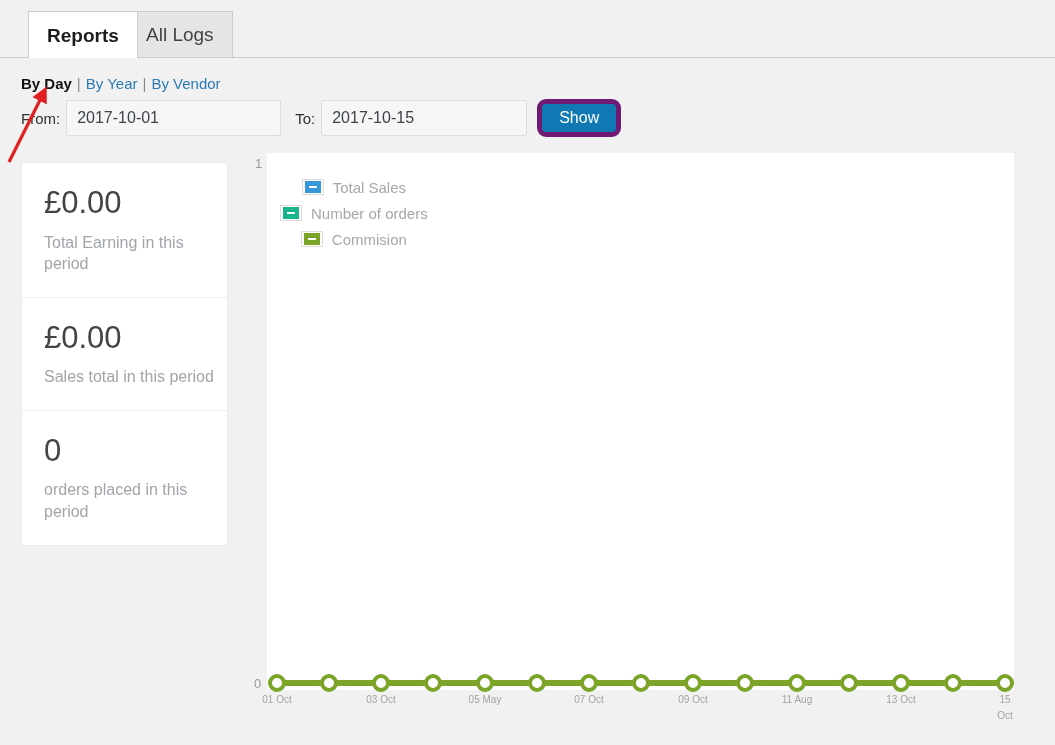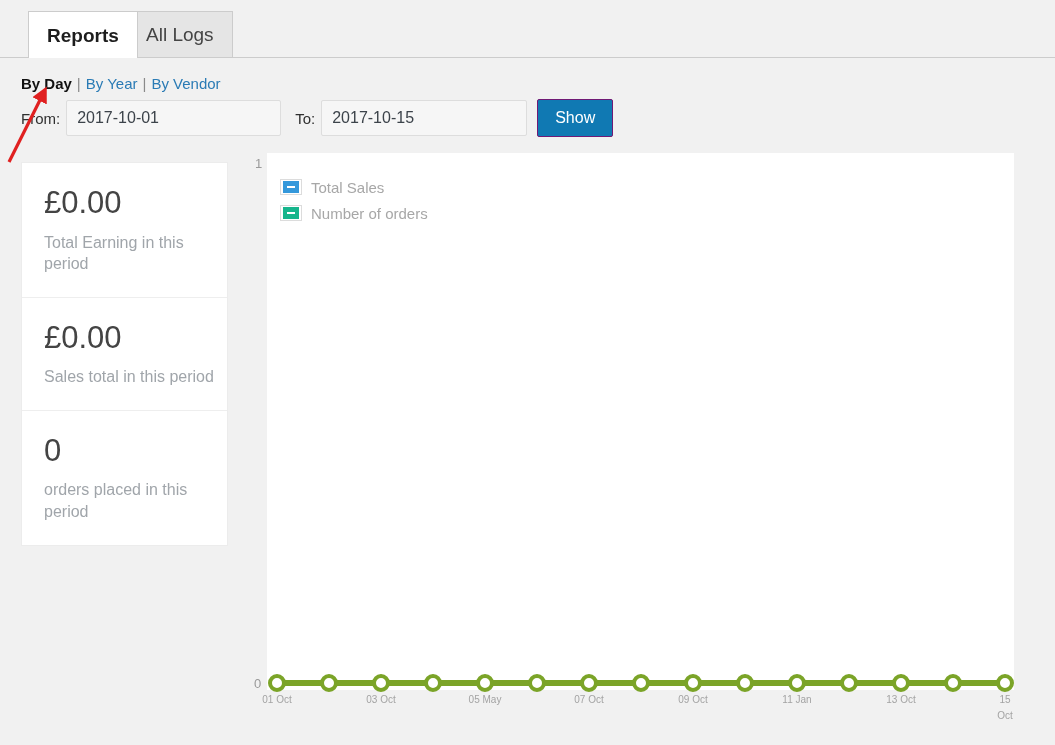--- a/index.html
+++ b/index.html
@@ -112,22 +112,22 @@
     font-size: 15px;
     color: #2f2f2f;
     margin: 0 6px 0 14px;
   }
   .show-btn {
     margin-left: 10px;
     height: 38px;
     padding: 0 17px;
     background: #1079b3;
     color: #ffffff;
-    border: 1px solid #701a75;
-    border-radius: 2px;
+    border: 5px solid #701a75;
+    border-radius: 9px;
     font-family: "Liberation Sans", sans-serif;
     font-size: 16px;
     cursor: pointer;
     line-height: 1;
   }
 
   
   .cards {
     position: absolute;
     left: 21px; top: 162px;
@@ -171,20 +171,21 @@
   .y-label.zero { left: 254px; top: 676px; }
 
   .legend {
     position: absolute;
     left: 280px; top: 174px;
   }
   .legend-item {
     display: flex;
     align-items: center;
     height: 26px;
+    justify-content: center;
   }
   .swatch {
     width: 22px;
     height: 16px;
     border: 1px solid #dcdcdc;
     background: #fff;
     display: flex;
     align-items: center;
     justify-content: center;
     margin-right: 9px;
@@ -293,20 +294,28 @@
       </span>
       <span class="legend-text">Total Sales</span>
     </div>
     <div class="legend-item">
       <span class="swatch">
         <span class="swatch-inner" style="background: rgb(22, 181, 140);">
           <span class="swatch-dash"></span>
         </span>
       </span>
       <span class="legend-text">Number of orders</span>
+    </div>
+    <div class="legend-item">
+      <span class="swatch">
+        <span class="swatch-inner" style="background: rgb(123, 164, 40);">
+          <span class="swatch-dash"></span>
+        </span>
+      </span>
+      <span class="legend-text">Commision</span>
     </div>
   </div>
 
 <svg class="plot" id="plot" viewBox="0 0 748 105" preserveAspectRatio="none">
     <line x1="10" y1="43" x2="738" y2="43" stroke="#7ba428" stroke-width="6"></line>
     <circle cx="10" cy="43" r="7" fill="#ffffff" stroke="#7ba428" stroke-width="4"></circle>
     <circle cx="62" cy="43" r="7" fill="#ffffff" stroke="#7ba428" stroke-width="4"></circle>
     <circle cx="114" cy="43" r="7" fill="#ffffff" stroke="#7ba428" stroke-width="4"></circle>
     <circle cx="166" cy="43" r="7" fill="#ffffff" stroke="#7ba428" stroke-width="4"></circle>
     <circle cx="218" cy="43" r="7" fill="#ffffff" stroke="#7ba428" stroke-width="4"></circle>
@@ -321,21 +330,21 @@
     <circle cx="686" cy="43" r="7" fill="#ffffff" stroke="#7ba428" stroke-width="4"></circle>
     <circle cx="738" cy="43" r="7" fill="#ffffff" stroke="#7ba428" stroke-width="4"></circle>
   </svg>
 
 <div class="x-labels" id="x-labels">
     <div class="x-label" style="left: 10px;">01 Oct</div>
     <div class="x-label" style="left: 114px;">03 Oct</div>
     <div class="x-label" style="left: 218px;">05 May</div>
     <div class="x-label" style="left: 322px;">07 Oct</div>
     <div class="x-label" style="left: 426px;">09 Oct</div>
-    <div class="x-label" style="left: 530px;">11 Jan</div>
+    <div class="x-label" style="left: 530px;">11 Aug</div>
     <div class="x-label" style="left: 634px;">13 Oct</div>
     <div class="x-label" style="left: 738px; width: 24px; white-space: normal;">15 Oct</div>
   </div>
 
 <svg class="annotation" viewBox="0 0 70 95">
   <defs>
     <marker id="arrowhead" markerWidth="5" markerHeight="5" refX="2.4" refY="2.5" orient="auto">
       <polygon points="0,0 5,2.5 0,5" fill="#e02020"></polygon>
     </marker>
   </defs>

